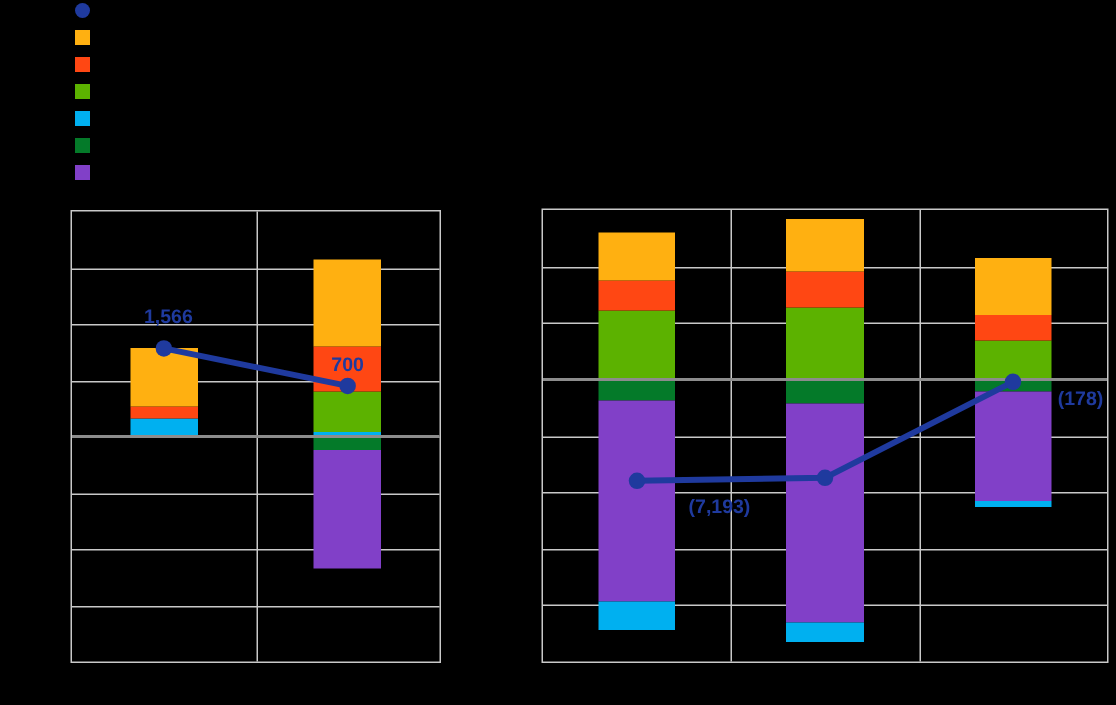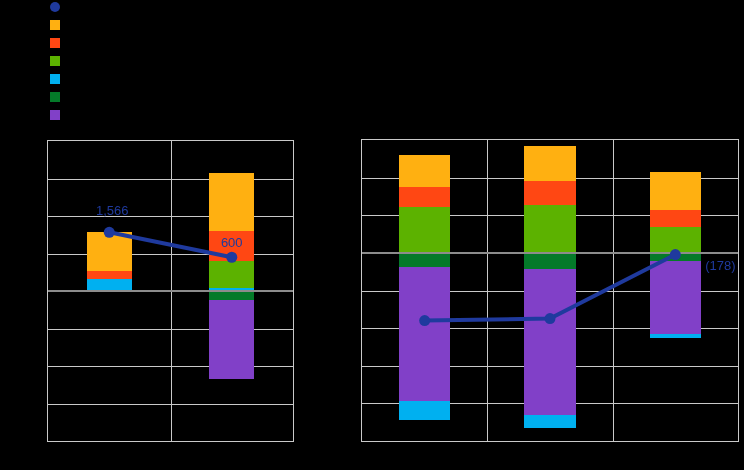--- a/index.html
+++ b/index.html
@@ -8,21 +8,21 @@
   .legend{position:absolute;left:50px;top:2px;display:flex;flex-direction:column;gap:8px;}
   .legend-item{display:flex;align-items:center;gap:6px;height:10px;}
   .swatch{width:10px;height:10px;display:inline-block;}
   .swatch.circle{border-radius:50%;}
   .plot{position:absolute;box-shadow:0 0 0 1px #C9C9C9;background:#000;}
   .grid-h{position:absolute;left:0;right:0;height:1px;background:#C9C9C9;z-index:1;}
   .grid-v{position:absolute;top:0;bottom:0;width:1px;background:#C9C9C9;z-index:1;}
   .bar-seg{position:absolute;z-index:2;}
   .zero-line{position:absolute;left:0;right:0;height:2px;background:#8C8C8C;z-index:3;}
   .line-svg{position:absolute;left:0;top:0;z-index:4;overflow:visible;}
-  .data-label{position:absolute;z-index:5;width:100px;text-align:center;font-weight:normal;font-size:13px;letter-spacing:0px;}
+  .data-label{position:absolute;z-index:5;width:100px;text-align:center;font-weight:bold;font-size:13px;letter-spacing:0px;}
 </style>
 </head>
 <body>
 
 <div class="canvas">
   <div class="legend">
       <div class="legend-item">
         <span class="swatch circle" style="background: rgb(31, 58, 158);"></span>
       </div>
       <div class="legend-item">
@@ -62,21 +62,21 @@
       <div class="bar-seg" style="left: 161.088px; width: 45.325px; height: 58.125px; background: rgb(255, 176, 17); top: 31.5px;"></div>
       <div class="bar-seg" style="left: 161.088px; width: 45.325px; height: 8.625px; background: rgb(4, 122, 41); top: 150px;"></div>
       <div class="bar-seg" style="left: 161.088px; width: 45.325px; height: 79.125px; background: rgb(129, 64, 200); top: 158.625px;"></div>
       <div class="zero-line" style="top: 149px; background: rgb(140, 140, 140);"></div>
       <svg class="line-svg" width="245" height="300">
         <polyline points="61.25,91.27499999999999 183.75,116.25" fill="none" stroke="#1F3A9E" stroke-width="4"></polyline>
         <circle cx="61.25" cy="91.27499999999999" r="5.5" fill="#1F3A9E"></circle>
         <circle cx="183.75" cy="116.25" r="5.5" fill="#1F3A9E"></circle>
       </svg>
       <div class="data-label" style="left: 14.25px; top: 62.275px; color: rgb(31, 58, 158);">1,566</div>
-      <div class="data-label" style="left: 133.75px; top: 94.25px; color: rgb(31, 58, 158);">600</div>
+      <div class="data-label" style="left: 133.75px; top: 94.25px; color: rgb(31, 58, 158);">700</div>
     </div>
   <div class="plot" style="left: 362px; top: 140px; width: 376px; height: 301px;">
       <div class="grid-h" style="top: 263.375px;"></div>
       <div class="grid-h" style="top: 225.75px;"></div>
       <div class="grid-h" style="top: 188.125px;"></div>
       <div class="grid-h" style="top: 150.5px;"></div>
       <div class="grid-h" style="top: 112.875px;"></div>
       <div class="grid-h" style="top: 75.25px;"></div>
       <div class="grid-h" style="top: 37.625px;"></div>
       <div class="grid-v" style="left: 125.333px;"></div>
@@ -99,15 +99,16 @@
       <div class="bar-seg" style="left: 287.64px; width: 51.3867px; height: 7.99531px; background: rgb(4, 122, 41); top: 112.875px;"></div>
       <div class="bar-seg" style="left: 287.64px; width: 51.3867px; height: 73.3687px; background: rgb(129, 64, 200); top: 120.87px;"></div>
       <div class="bar-seg" style="left: 287.64px; width: 51.3867px; height: 3.29219px; background: rgb(0, 176, 240); top: 194.239px;"></div>
       <div class="zero-line" style="top: 111.875px; background: rgb(140, 140, 140);"></div>
       <svg class="line-svg" width="376" height="301">
         <polyline points="62.666666666666664,180.53415625 188,178.55884375 313.3333333333333,114.5493125" fill="none" stroke="#1F3A9E" stroke-width="4"></polyline>
         <circle cx="62.666666666666664" cy="180.53415625" r="5.5" fill="#1F3A9E"></circle>
         <circle cx="188" cy="178.55884375" r="5.5" fill="#1F3A9E"></circle>
         <circle cx="313.3333333333333" cy="114.5493125" r="5.5" fill="#1F3A9E"></circle>
       </svg>
+      <div class="data-label" style="left: 67.6667px; top: 189.534px; color: rgb(31, 58, 158);">(7,193)</div>
       <div class="data-label" style="left: 308.333px; top: 117.549px; color: rgb(31, 58, 158);">(178)</div>
     </div>
 </div>
 
 </body></html>

